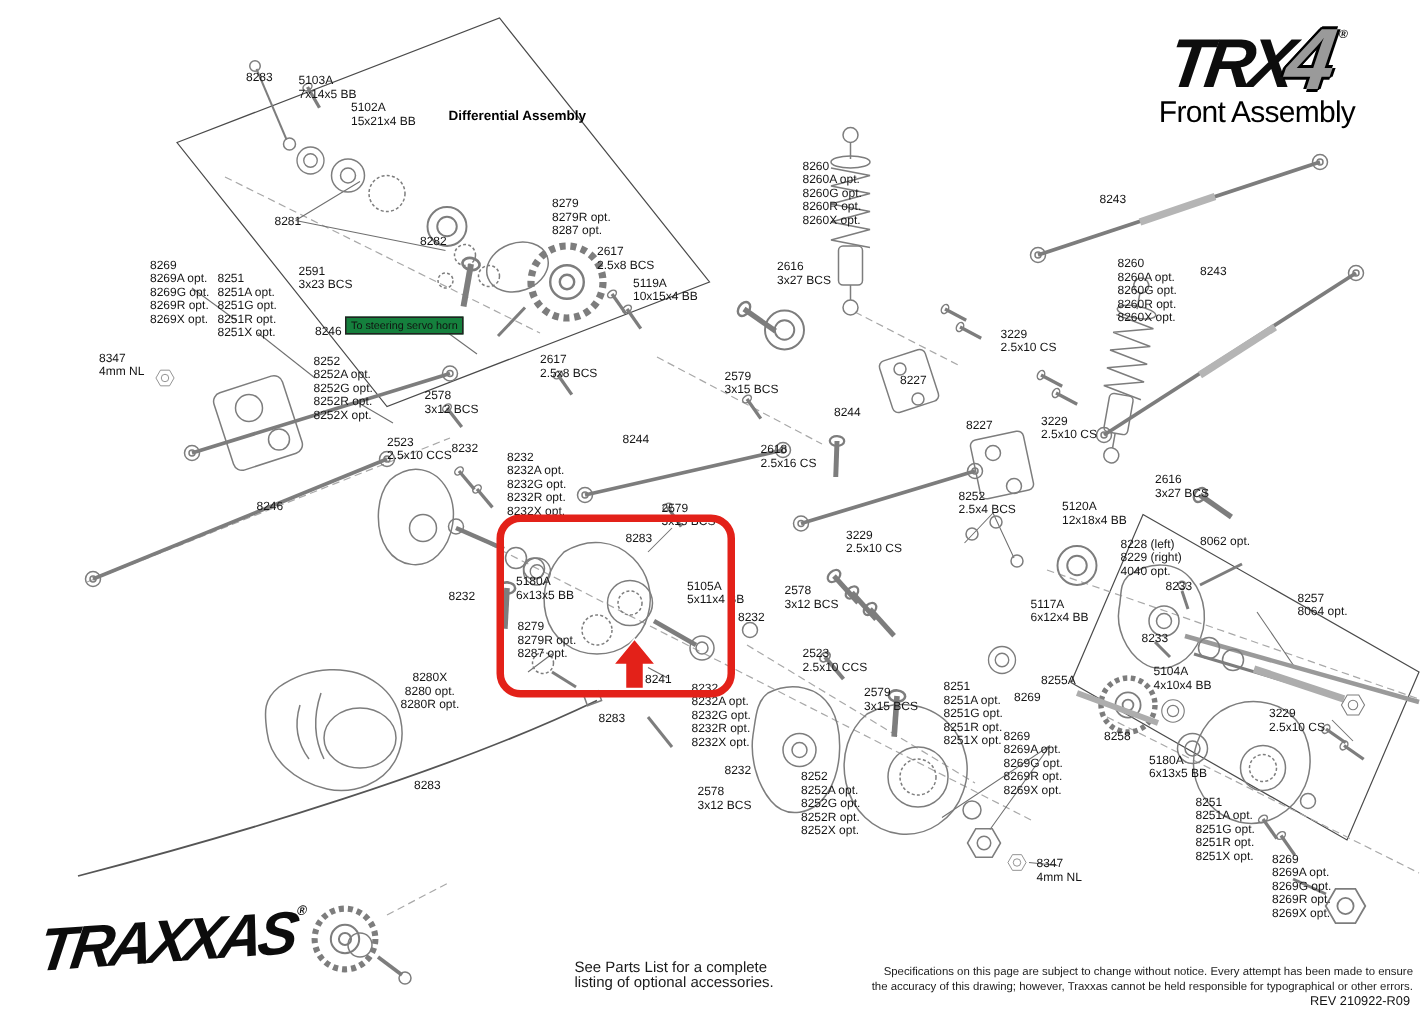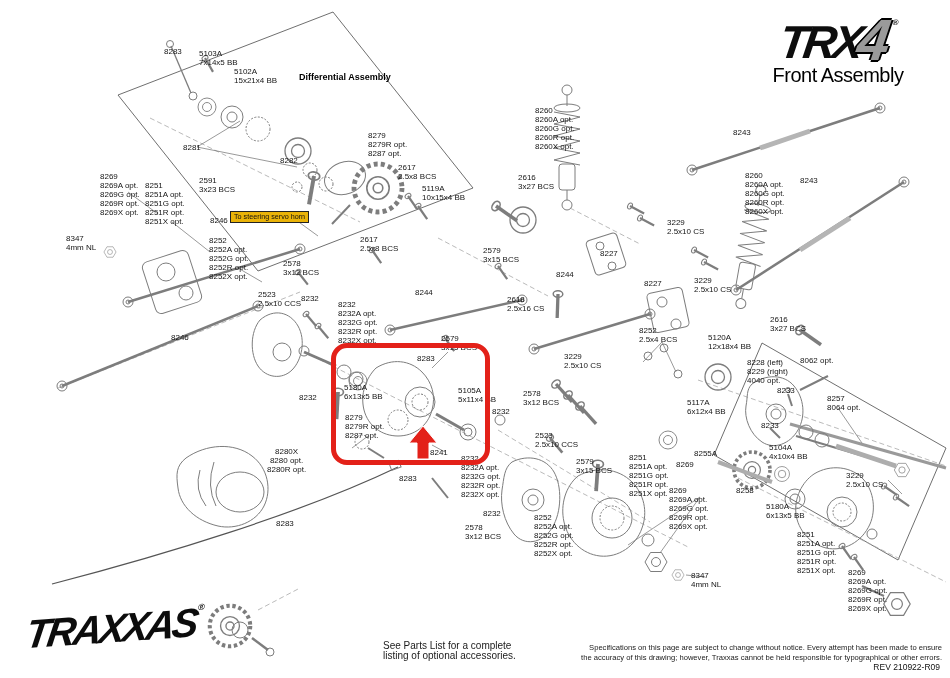--- a/index.html
+++ b/index.html
@@ -2,21 +2,21 @@
 <html><head>
 <meta charset="utf-8">
 <style>
   html,body{margin:0;padding:0;background:#fff;}
   #canvas{position:relative;width:950px;height:678px;background:#ffffff;overflow:hidden;
           font-family:"Liberation Sans",sans-serif;color:#111;}
   #drawing{position:absolute;left:0;top:0;z-index:1;}
   #labels{position:absolute;left:0;top:0;width:876px;height:678px;z-index:3;pointer-events:none;}
   .plabel{position:absolute;font-size:8px;line-height:9px;color:#151515;white-space:nowrap;}
   .sec-head{position:absolute;font-size:9px;font-weight:bold;color:#000;white-space:nowrap;z-index:3;}
-  .boxed-label{position:absolute;border:1px solid #222;background:#eab308;font-size:7.2px;line-height:8px;
+  .boxed-label{position:absolute;border:1px solid #222;background:#15803d;font-size:7.2px;line-height:8px;
                padding:1px 3px;white-space:nowrap;z-index:3;}
   #highlight-box{position:absolute;left:331px;top:343px;width:149px;height:112px;
                  border:5px solid #e32119;border-radius:16px;z-index:4;pointer-events:none;}
   #arrow-layer{position:absolute;left:0;top:0;z-index:5;pointer-events:none;}
   
   #trx4-logo{position:absolute;right:12px;top:18px;width:200px;text-align:center;z-index:6;}
   #trx4-row{display:flex;align-items:flex-end;justify-content:center;transform:skewX(-8deg);}
   #trx4-txt{font-size:46px;font-weight:900;font-style:italic;letter-spacing:-4px;color:#0d0d0d;line-height:40px;}
   #trx4-num{font-size:58px;font-weight:900;font-style:italic;color:#9a9a9a;line-height:44px;margin-left:-2px;
             text-shadow:-2px 0 #000,2px 0 #000,0 -2px #000,0 2px #000,-1px -1px #000,1px 1px #000;}
@@ -481,21 +481,21 @@
       <div class="plabel" style="left: 770px; top: 315px;">
         <div>2616</div>
         <div>3x27 BCS</div>
       </div>
       <div class="plabel" style="left: 777px; top: 386px;">
         <div>8233</div>
       </div>
       <div class="plabel" style="left: 761px; top: 421px;">
         <div>8233</div>
       </div>
-      <div class="plabel" style="left: 827px; top: 394px;">
+      <div class="plabel" style="left: 865px; top: 394px;">
         <div>8257</div>
         <div>8064 opt.</div>
       </div>
       <div class="plabel" style="left: 769px; top: 443px;">
         <div>5104A</div>
         <div>4x10x4 BB</div>
       </div>
       <div class="plabel" style="left: 736px; top: 486px;">
         <div>8258</div>
       </div>

